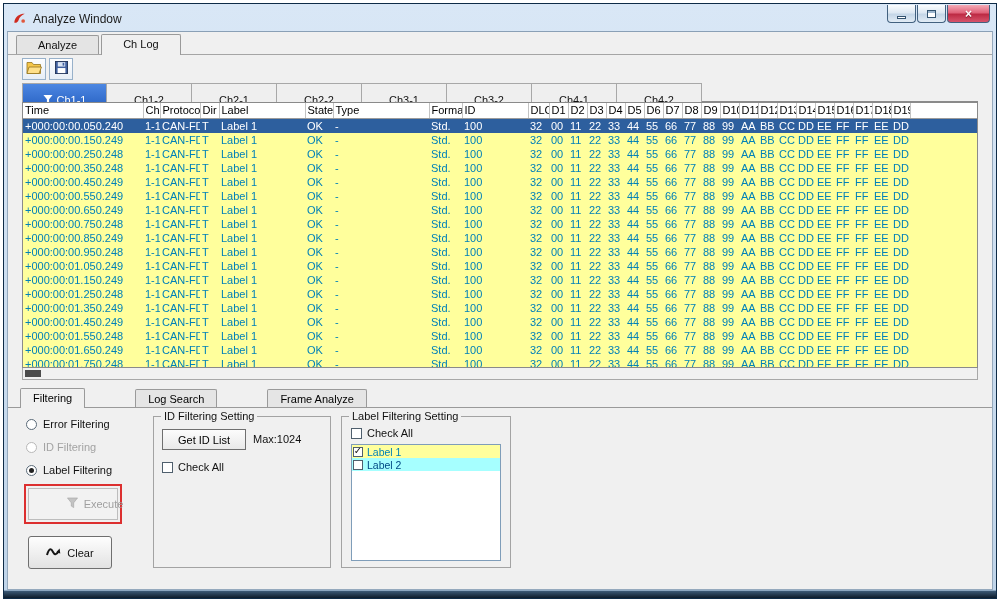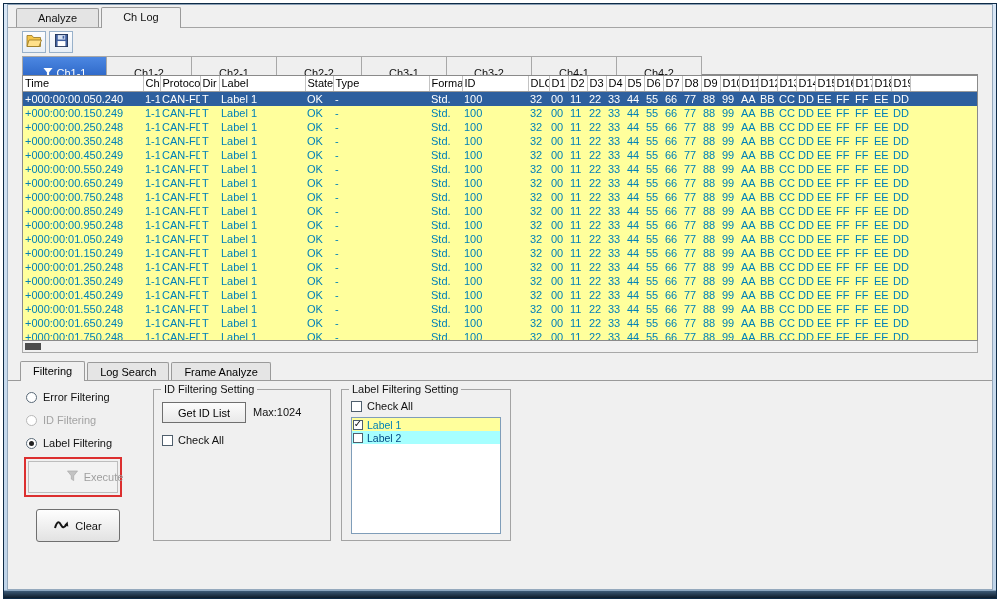--- a/index.html
+++ b/index.html
@@ -42,33 +42,33 @@
   table{ border-collapse:collapse; table-layout:fixed; width:100%; font-size:11px; }
   th{ font-weight:normal; text-align:left; background:#ffffff; color:#000; height:15px; padding:0 2px; white-space:nowrap; overflow:hidden; border-left:1px solid #c3c3c3; border-bottom:1px solid #9b9b9b; }
   th:first-child{ border-left:none; }
   td{ height:14px; line-height:14px; padding:0 2px; white-space:nowrap; overflow:hidden; }
   tbody tr{ background:#ffff9c; color:#0081b8; cursor:default; }
   tbody tr.selected{ background:#2d5f9e; color:#ffffff; }
   
   .hscroll{ margin:0 14px; height:12px; background:#f1f1f1; border:1px solid #a8a8a8; border-top:none; position:relative; }
   .hthumb{ position:absolute; left:2px; top:2px; width:16px; height:7px; background:#4c4c4c; }
   
-  .panel-tabs{ height:21px; display:flex; align-items:flex-end; padding-left:12px; border-bottom:1px solid #9a9a9a; margin-top:7px; }
+  .panel-tabs{ height:21px; display:flex; align-items:flex-end; padding-left:12px; border-bottom:1px solid #9a9a9a; margin-top:7px;gap:48px; }
   .ptab{ height:18px; line-height:18px; padding:0 12px; font-size:11px; border:1px solid #9a9a9a; border-bottom:none; background:#e5e5e5; margin-right:2px; cursor:pointer; border-radius:2px 2px 0 0; }
   .ptab.active{ background:#f0f0f0; height:20px; margin-bottom:-1px; }
   
   .panel{ flex:1; position:relative; font-size:11px; color:#111; }
   .radio-row{ position:absolute; left:18px; display:flex; align-items:center; gap:6px; cursor:pointer; }
   .radio{ width:11px; height:11px; border:1px solid #5a6a78; border-radius:50%; background:#fff; position:relative; flex:none; }
   .radio.checked::after{ content:""; position:absolute; left:2px; top:2px; width:5px; height:5px; background:#222; border-radius:50%; }
   .radio-row.disabled{ color:#a3a3a3; }
   .radio-row.disabled .radio{ border-color:#b8b8b8; }
   .exec-box{ position:absolute; left:16px; top:76px; width:98px; height:40px; border:2px solid #dc2f2f; padding:2px; }
   .exec-btn{ width:100%; height:100%; border:1px solid #bdbdbd; background:#f2f2f2; color:#9f9f9f; font-size:11px; display:flex; align-items:center; justify-content:center; gap:6px; font-family:"Liberation Sans",sans-serif;padding-left:44px; }
-  .clear-btn{ position:absolute; left:28px; top:128px; width:84px; height:33px; border:1px solid #6f6f6f; border-radius:3px; background:linear-gradient(#fefefe,#e2e2e2); font-size:11px; color:#111; display:flex; align-items:center; justify-content:center; gap:6px; cursor:pointer; font-family:"Liberation Sans",sans-serif; }
+  .clear-btn{ position:absolute; left:20px; top:128px; width:84px; height:33px; border:1px solid #6f6f6f; border-radius:3px; background:linear-gradient(#fefefe,#e2e2e2); font-size:11px; color:#111; display:flex; align-items:center; justify-content:center; gap:6px; cursor:pointer; font-family:"Liberation Sans",sans-serif; }
   .group{ position:absolute; top:8px; height:152px; border:1px solid #a3a3a3; }
   .group .legend{ position:absolute; top:-7px; left:7px; background:#f0f0f0; padding:0 3px; font-size:11px; }
   .id-group{ left:145px; width:178px; }
   .label-group{ left:333px; width:170px; }
   .getid-btn{ position:absolute; left:8px; top:12px; width:84px; height:21px; border:1px solid #6f6f6f; background:linear-gradient(#fcfcfc,#e9e9e9); font-size:11px; cursor:pointer; font-family:"Liberation Sans",sans-serif; }
   .max-label{ position:absolute; left:99px; top:16px; }
   .check-row{ position:absolute; display:flex; align-items:center; gap:5px; cursor:pointer; }
   .checkbox{ width:11px; height:11px; border:1px solid #4f5f6d; background:#fff; display:inline-flex; align-items:center; justify-content:center; font-size:10px; line-height:1; flex:none; }
   .checkbox.checked::after{ content:"\2713"; color:#111; margin-top:-1px; }
   .listbox{ position:absolute; left:9px; top:27px; width:150px; height:117px; background:#fff; border:1px solid #7f9db9; overflow:hidden; }
@@ -76,20 +76,40 @@
   .litem .checkbox{ width:10px; height:10px; }
   .litem.yellow{ background:#ffff9c; color:#0081b8; }
   .litem.cyan{ background:#a6ffff; color:#004a85; }
   .bottom-frame{ height:8px; background:linear-gradient(#3c5a77,#0d1c2b); margin:0 -3px; border-top:1px solid #8aa5bf; }
 </style>
 </head>
 <body>
 
 <div class="window">
 
+  <div class="titlebar">
+    <span class="app-icon">
+      <svg width="15" height="14" viewBox="0 0 16 16">
+          <path d="M2 12 C3 5,8 2,14 2 C10 4,8 6,7 9 C6.2 11.4,4 13,2 12 Z" fill="#cf2a1f"></path>
+          <circle cx="12.2" cy="10.3" r="2.1" fill="#e0573c"></circle>
+        </svg>
+    </span>
+    <span class="title">Analyze Window</span>
+    <div class="win-btns">
+      <div class="wbtn">
+          <span class="g-min"></span>
+        </div>
+      <div class="wbtn">
+          <span class="g-max"></span>
+        </div>
+      <div class="wbtn close">
+          <span class="g-x">×</span>
+        </div>
+    </div>
+  </div>
 
   <div class="content">
 
     <div class="main-tabs">
       <div class="mtab">Analyze</div>
       <div class="mtab active">Ch Log</div>
     </div>
 
     <div class="toolbar">
       <button class="tbtn">

